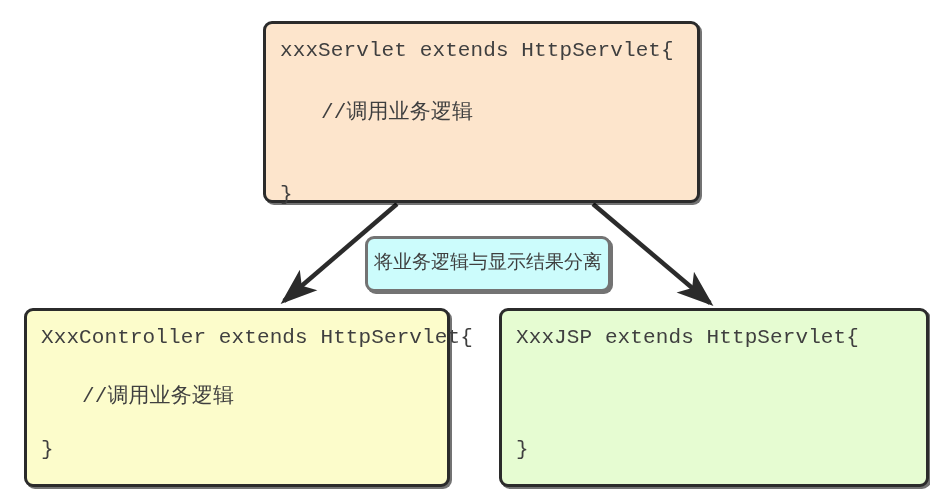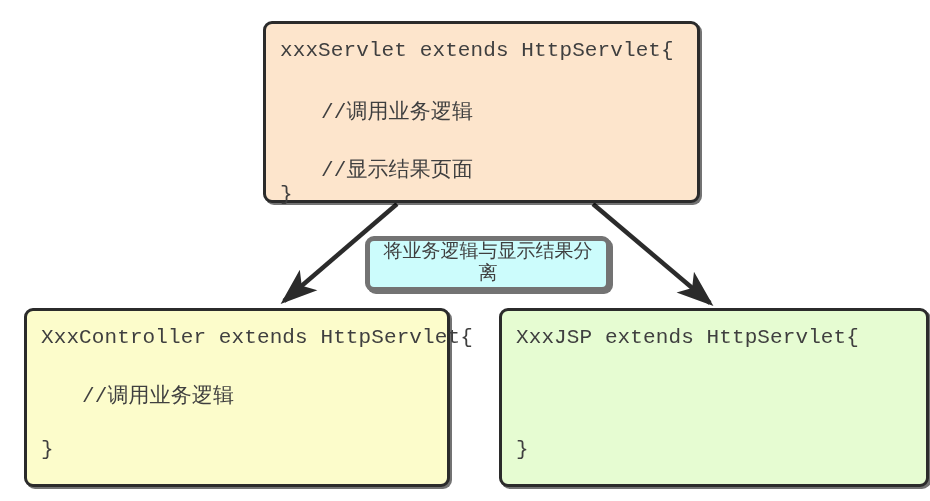--- a/index.html
+++ b/index.html
@@ -87,21 +87,21 @@
   #node-jsp .l2 { left: 14px; top: 128px; }
 
   
   #edge-label {
     position: absolute;
     left: 349px;
     top: 236px;
     width: 246px;
     height: 56px;
     background: #ccfcfc;
-    border: 5px solid #737373;
+    border: 3px solid #737373;
     border-radius: 9px;
     box-shadow: 2px 2px 0 rgba(0,0,0,0.55);
     box-sizing: border-box;
     display: flex;
     align-items: center;
     justify-content: center;
     z-index: 5;
   }
   #edge-label .label-text {
     font-size: 19px;
@@ -125,21 +125,20 @@
         <path d="M0,0.2 L8.2,3.2 L0,6.2 L2.0,3.2 Z" fill="#2b2b2b"></path>
       </marker>
     </defs>
     <line x1="381" y1="204" x2="268" y2="301" stroke="#2b2b2b" stroke-width="4.5" marker-end="url(#arrowhead-left)"></line>
     <line x1="577" y1="204" x2="694" y2="303" stroke="#2b2b2b" stroke-width="4.5" marker-end="url(#arrowhead-right)"></line>
   </svg>
 
   <div class="node node-code" id="node-servlet">
     <span class="code-line l0">xxxServlet extends HttpServlet{</span>
     <span class="code-line l1">//调用业务逻辑</span>
-    <span class="code-line l2">//显示结果页面</span>
     <span class="code-line l3">}</span>
   </div>
 
   <div id="edge-label">
     <span class="label-text">将业务逻辑与显示结果分离</span>
   </div>
 
   <div class="node node-code" id="node-controller">
     <span class="code-line l0">XxxController extends HttpServlet{</span>
     <span class="code-line l1">//调用业务逻辑</span>

